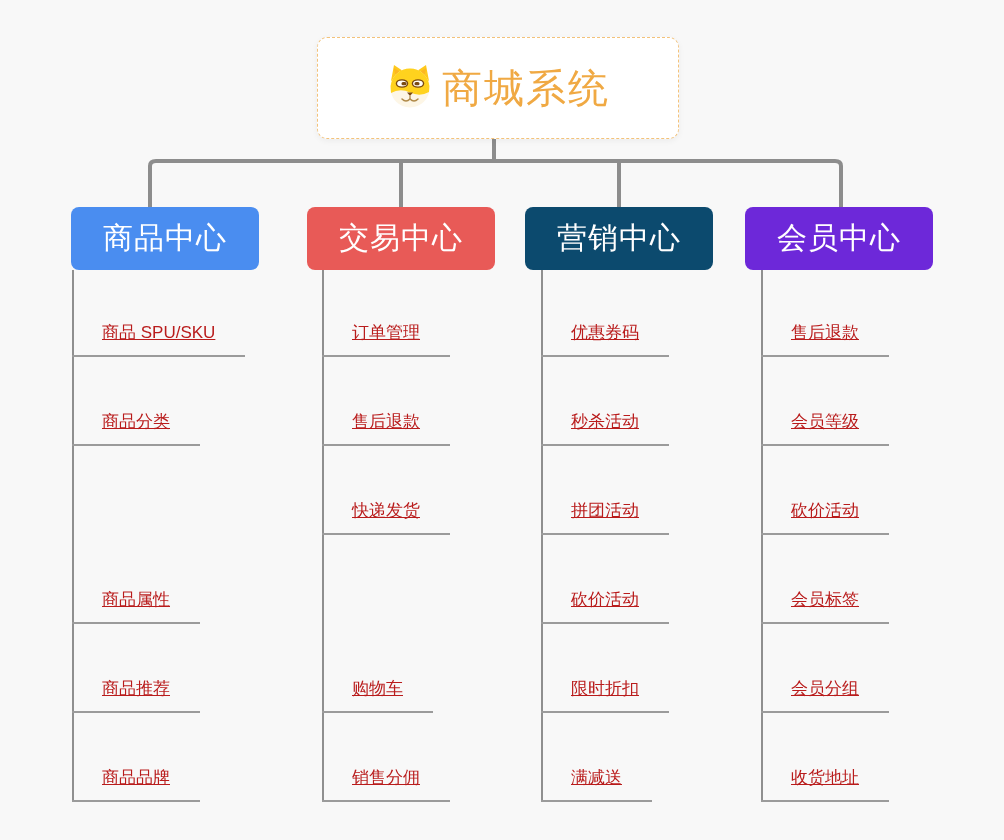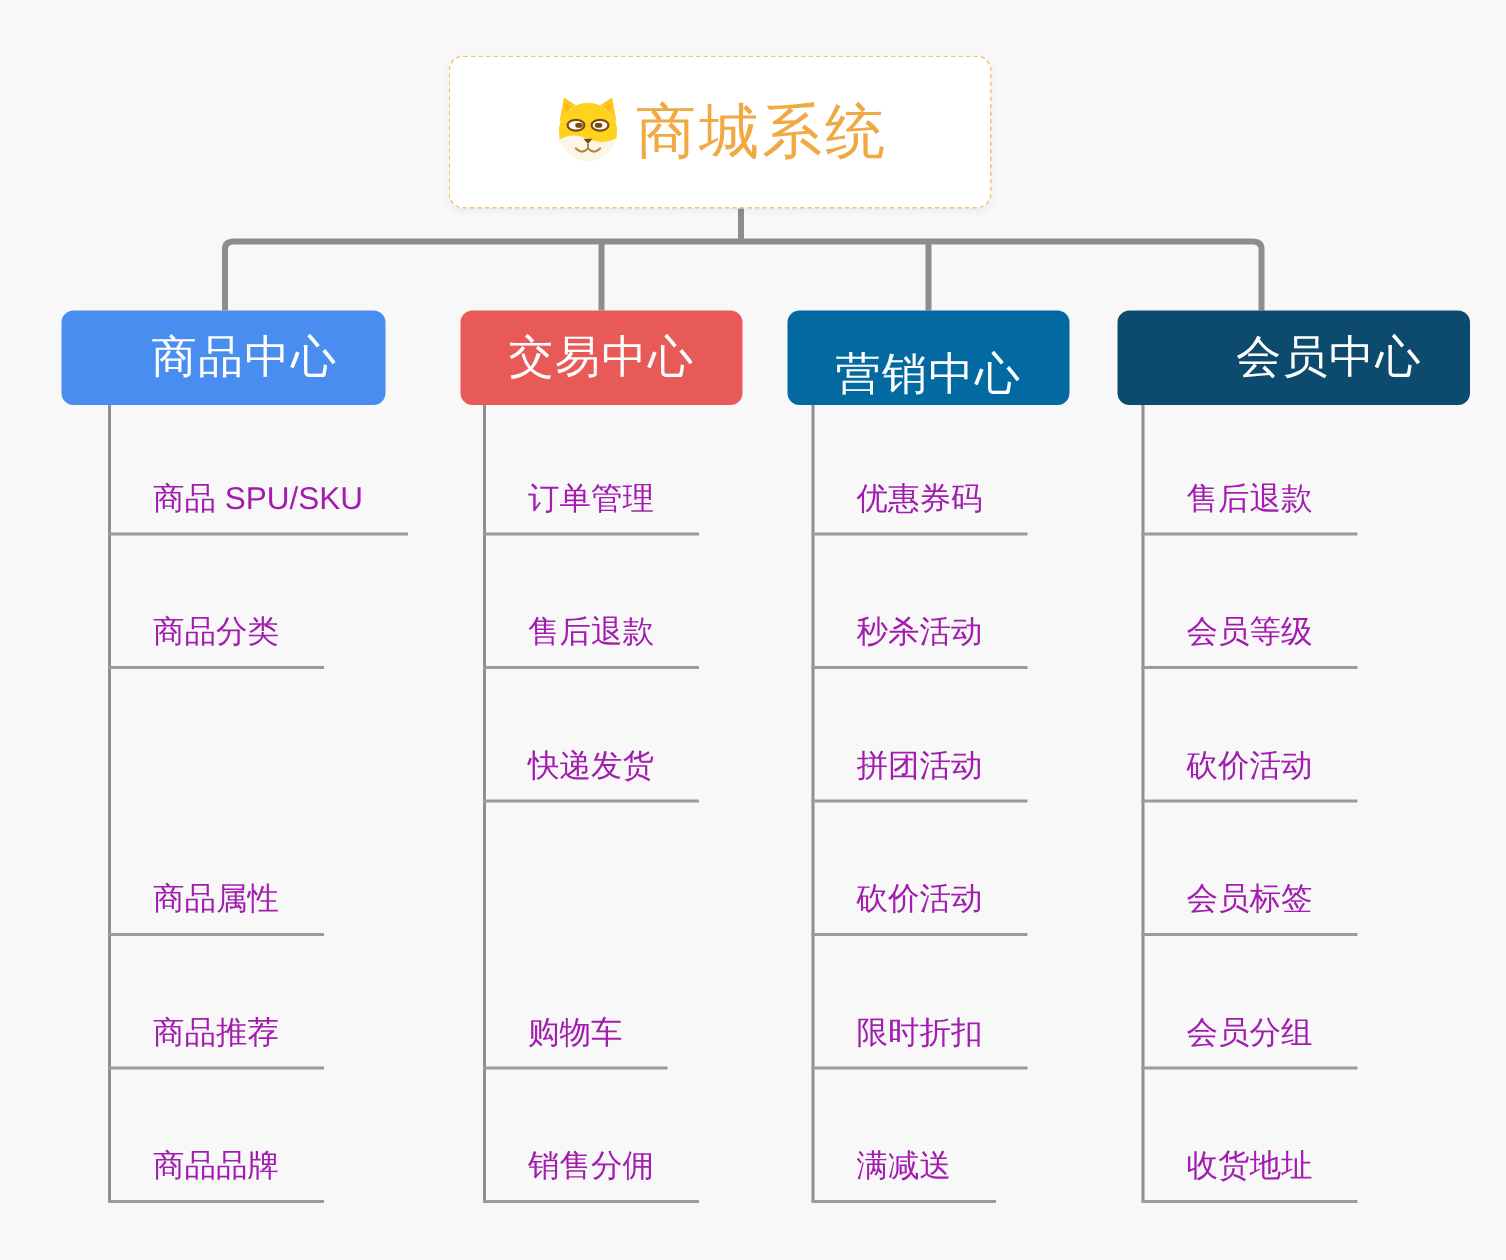--- a/index.html
+++ b/index.html
@@ -7,59 +7,59 @@
     width:1004px;height:840px;
     background:#f8f8f8;
     font-family:"Liberation Sans","DejaVu Sans",sans-serif;
     overflow:hidden;
   }
   .canvas{position:relative;width:1004px;height:840px;}
   .connectors{position:absolute;left:0;top:0;z-index:0;}
 
   
   .root-node{
-    position:absolute;left:299px;top:37px;width:362px;height:102px;
+    position:absolute;left:317px;top:37px;width:362px;height:102px;
     background:#ffffff;
     border:1px dashed #f3c27a;
     border-radius:10px;
     box-shadow:0 2px 6px rgba(0,0,0,0.05);
     display:flex;align-items:center;justify-content:center;gap:8px;
     z-index:2;box-sizing:border-box;
   }
   .root-title{
     font-size:40px;letter-spacing:2px;color:#f0a943;line-height:1;
   }
   .dog{width:48px;height:48px;display:inline-flex;}
 
   
   .branch-box{
     position:absolute;top:207px;width:188px;height:63px;
     border-radius:8px;
     display:flex;align-items:center;justify-content:center;
     color:#ffffff;font-size:30px;letter-spacing:1px;
     z-index:2;
   }
-  .b0{left:41px;padding-left:28px;}  .b1{left:307px;font-family:Liberation Serif, serif;}  .b2{left:525px;}  .b3{left:745px;}
+  .b0{left:71px;}  .b1{left:307px;font-family:Liberation Serif, serif;}  .b2{left:525px;}  .b3{left:745px;}
 
   
   .spine{
     position:absolute;top:270px;width:2px;height:531px;
     background:#8f8f8f;z-index:1;
   }
 
   
   .leaf{
     position:absolute;
     border-bottom:2px solid #9b9b9b;
     padding:0 30px 8px 30px;
     z-index:1;
     white-space:nowrap;
   }
   .leaf span{
-    font-size:21px;color:#a21caf;line-height:28px;display:inline-block;
+    font-size:17px;color:#b91c1c;line-height:28px;display:inline-block;text-decoration:underline;
   }
 </style>
 </head>
 <body>
 
 <div class="canvas">
 
   <svg class="connectors" width="1004" height="840">
     <path d="M494,139 L494,161" fill="none" stroke="#8d8d8d" stroke-width="4"></path>
     <path d="M150,207 L150,166 Q150,161 156,161 L835,161 Q841,161 841,166 L841,207" fill="none" stroke="#8d8d8d" stroke-width="4"></path>
@@ -91,24 +91,24 @@
     </span>
     <span class="root-title">商城系统</span>
   </div>
 
   <div class="branch-box b0" style="background: rgb(74, 141, 240);">
     <span>商品中心</span>
   </div>
   <div class="branch-box b1" style="background: rgb(232, 90, 87);">
     <span>交易中心</span>
   </div>
-  <div class="branch-box b2" style="background: #0369a1; align-items: flex-end;">
+  <div class="branch-box b2" style="background: #0c4a6e;">
     <span>营销中心</span>
   </div>
-  <div class="branch-box b3" style="background: #0c4a6e; padding-left: 47px;">
+  <div class="branch-box b3" style="background: #6d28d9;">
     <span>会员中心</span>
   </div>
 
   <div class="spine" style="left:72px"></div>
   <div class="spine" style="left:322px"></div>
   <div class="spine" style="left:541px"></div>
   <div class="spine" style="left:761px"></div>
 
   <div class="leaf" style="left:72px;top:319px"><span>商品 SPU/SKU</span></div>
   <div class="leaf" style="left:72px;top:408px"><span>商品分类</span></div>

